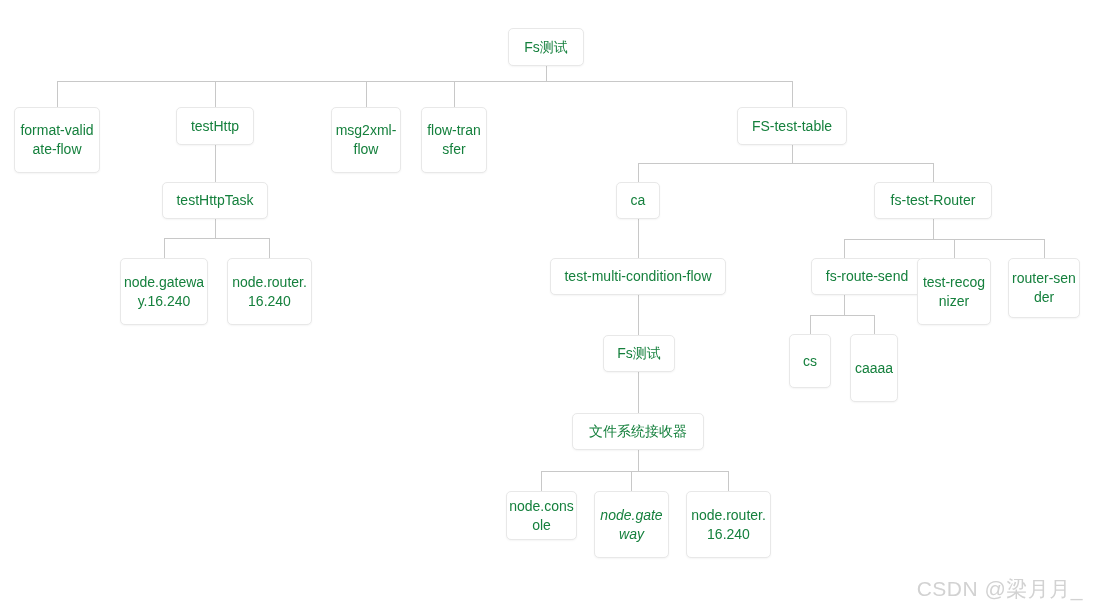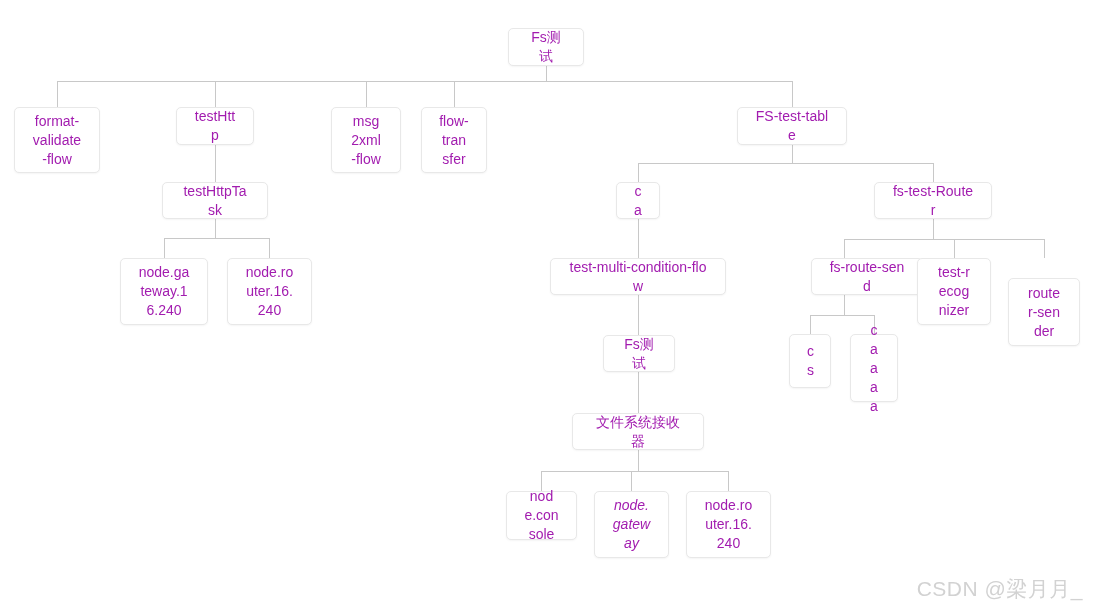--- a/index.html
+++ b/index.html
@@ -27,28 +27,28 @@
   .line.h { height: 1px; }
 
   
   .node {
     position: absolute;
     box-sizing: border-box;
     background: #ffffff;
     border: 1px solid #e8e8e8;
     border-radius: 5px;
     box-shadow: 0 1px 2px rgba(0,0,0,0.045);
-    color: #a21caf;
+    color: #15803d;
     font-size: 14px;
     line-height: 19px;
     display: flex;
     align-items: center;
     justify-content: center;
     text-align: center;
-    padding: 4px 17px;
+    padding: 4px 2px;
     word-break: break-all;
     overflow-wrap: anywhere;
     white-space: normal;
   }
   .node .label {
     display: block;
     width: 100%;
   }
   
   #watermark {
@@ -147,21 +147,21 @@
       </div>
       <div class="node" style="left: 550px; top: 258px; width: 176px; height: 37px;">
         <span class="label">test-multi-condition-flow</span>
       </div>
       <div class="node" style="left: 788px; top: 258px; width: 112px; height: 37px; margin-left: 23px;">
         <span class="label">fs-route-send</span>
       </div>
       <div class="node" style="left: 917px; top: 258px; width: 74px; height: 67px;">
         <span class="label">test-recognizer</span>
       </div>
-      <div class="node" style="left: 1008px; top: 258px; width: 72px; height: 68px; margin-top: 20px;">
+      <div class="node" style="left: 1008px; top: 258px; width: 72px; height: 60px;">
         <span class="label">router-sender</span>
       </div>
       <div class="node" style="left: 603px; top: 335px; width: 72px; height: 37px;">
         <span class="label">Fs测试</span>
       </div>
       <div class="node" style="left: 789px; top: 334px; width: 42px; height: 54px;">
         <span class="label">cs</span>
       </div>
       <div class="node" style="left: 850px; top: 334px; width: 48px; height: 68px;">
         <span class="label">caaaa</span>

